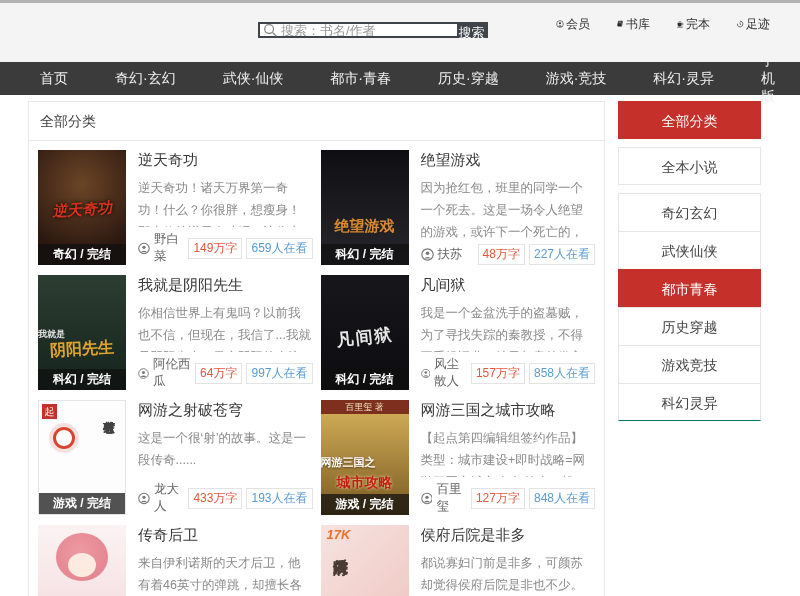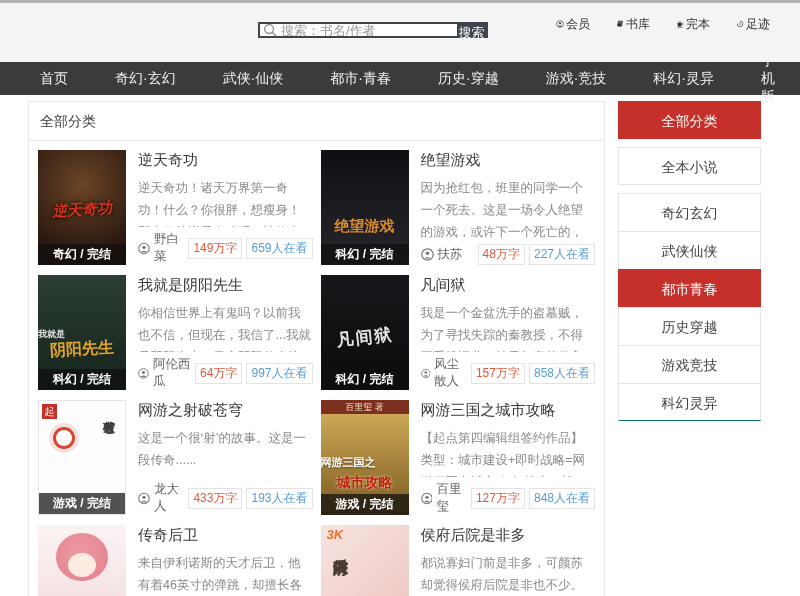--- a/index.html
+++ b/index.html
@@ -331,21 +331,21 @@
 
         </div>
         <div class="info">
           <div class="btitle">传奇后卫</div>
           <div class="bdesc">来自伊利诺斯的天才后卫，他有着46英寸的弹跳，却擅长各种精准的投篮进球。 因为披着中国人的外衣，他备受...</div>
         </div>
       </div>
 
       <div class="card">
         <div class="cover cover-7">
-          <span class="k17">3K</span>
+          <span class="k17">17K</span>
           <span class="ct">侯府后院</span>
         </div>
         <div class="info">
           <div class="btitle">侯府后院是非多</div>
           <div class="bdesc">都说寡妇门前是非多，可颜苏却觉得侯府后院是非也不少。 难缠的各路小妾，躲不开的是非阴谋，想要活下去，手...</div>
         </div>
       </div>
 
     </div>
   </div>

